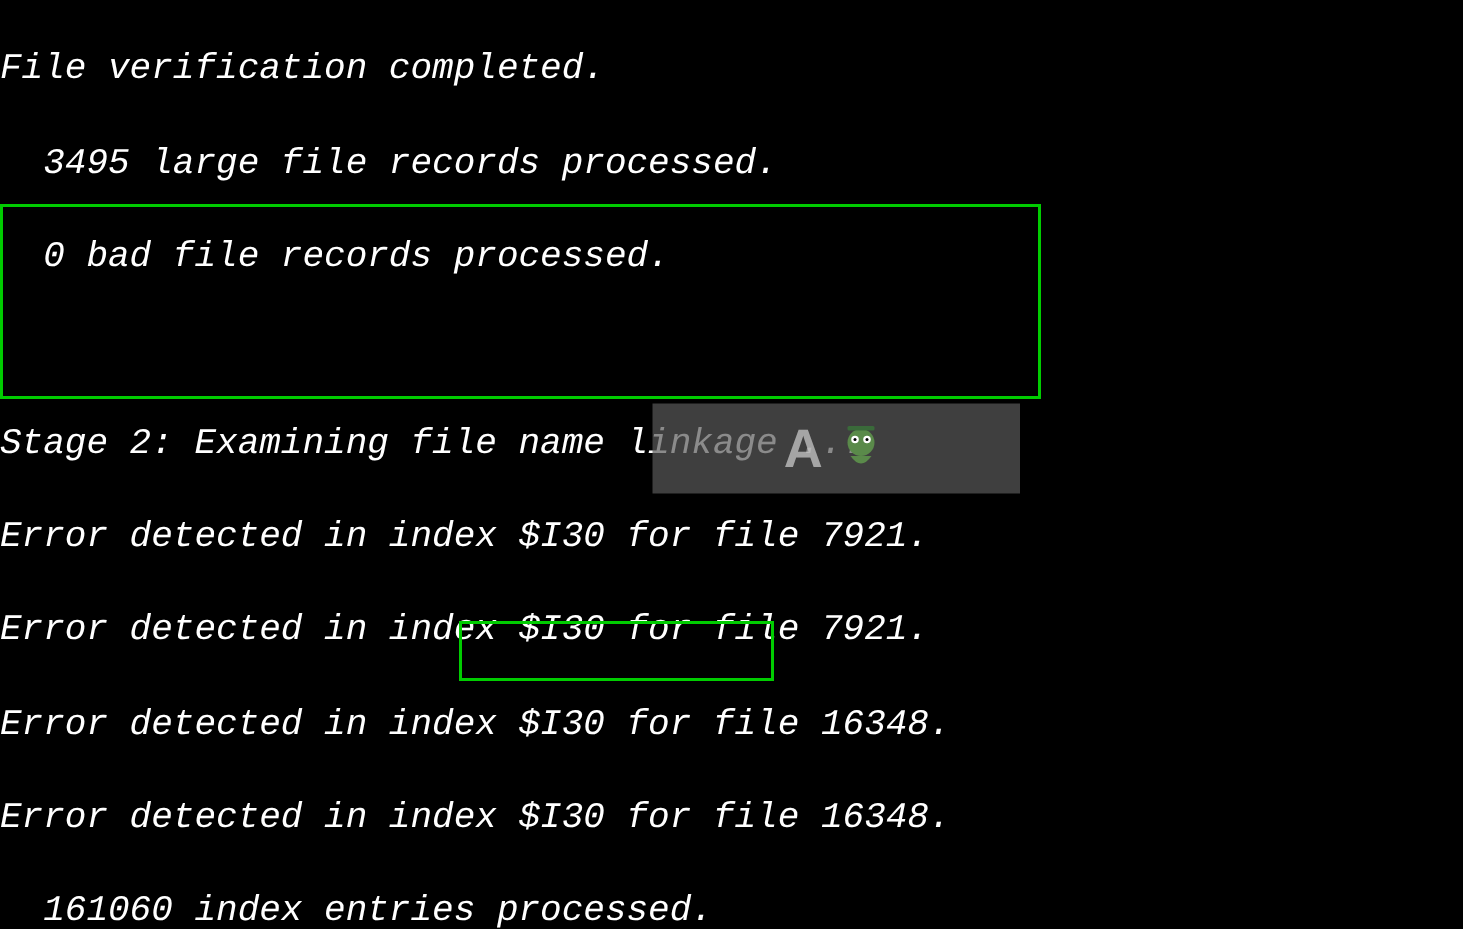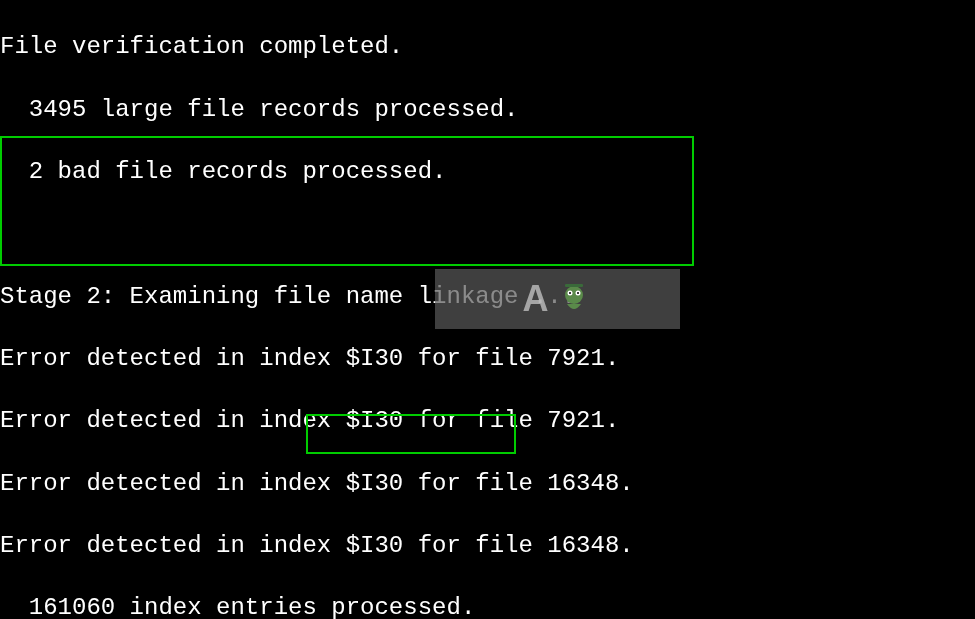--- a/index.html
+++ b/index.html
@@ -18,20 +18,21 @@
       position: relative;
       line-height: 1.3;
     }
     .terminal {
       padding: 0;
       white-space: pre;
     }
     .line {
       display: block;
       min-height: 31px;
+      font-style: italic;
     }
     .highlight-box-1 {
       position: absolute;
       border: 2px solid #00cc00;
       left: 0;
       top: 136px;
       width: 694px;
       height: 130px;
       pointer-events: none;
     }
@@ -70,21 +71,21 @@
       align-items: center;
       justify-content: center;
     }
   </style>
 </head>
 <body>
 
 <div class="terminal">
 <span class="line">File verification completed.</span>
 <span class="line">  3495 large file records processed.</span>
-<span class="line">  2 bad file records processed.</span>
+<span class="line">  0 bad file records processed.</span>
 <span class="line"></span>
 <span class="line">Stage 2: Examining file name linkage ...</span>
 <span class="line">Error detected in index $I30 for file 7921.</span>
 <span class="line">Error detected in index $I30 for file 7921.</span>
 <span class="line">Error detected in index $I30 for file 16348.</span>
 <span class="line">Error detected in index $I30 for file 16348.</span>
 <span class="line">  161060 index entries processed.</span>
 
 
 

